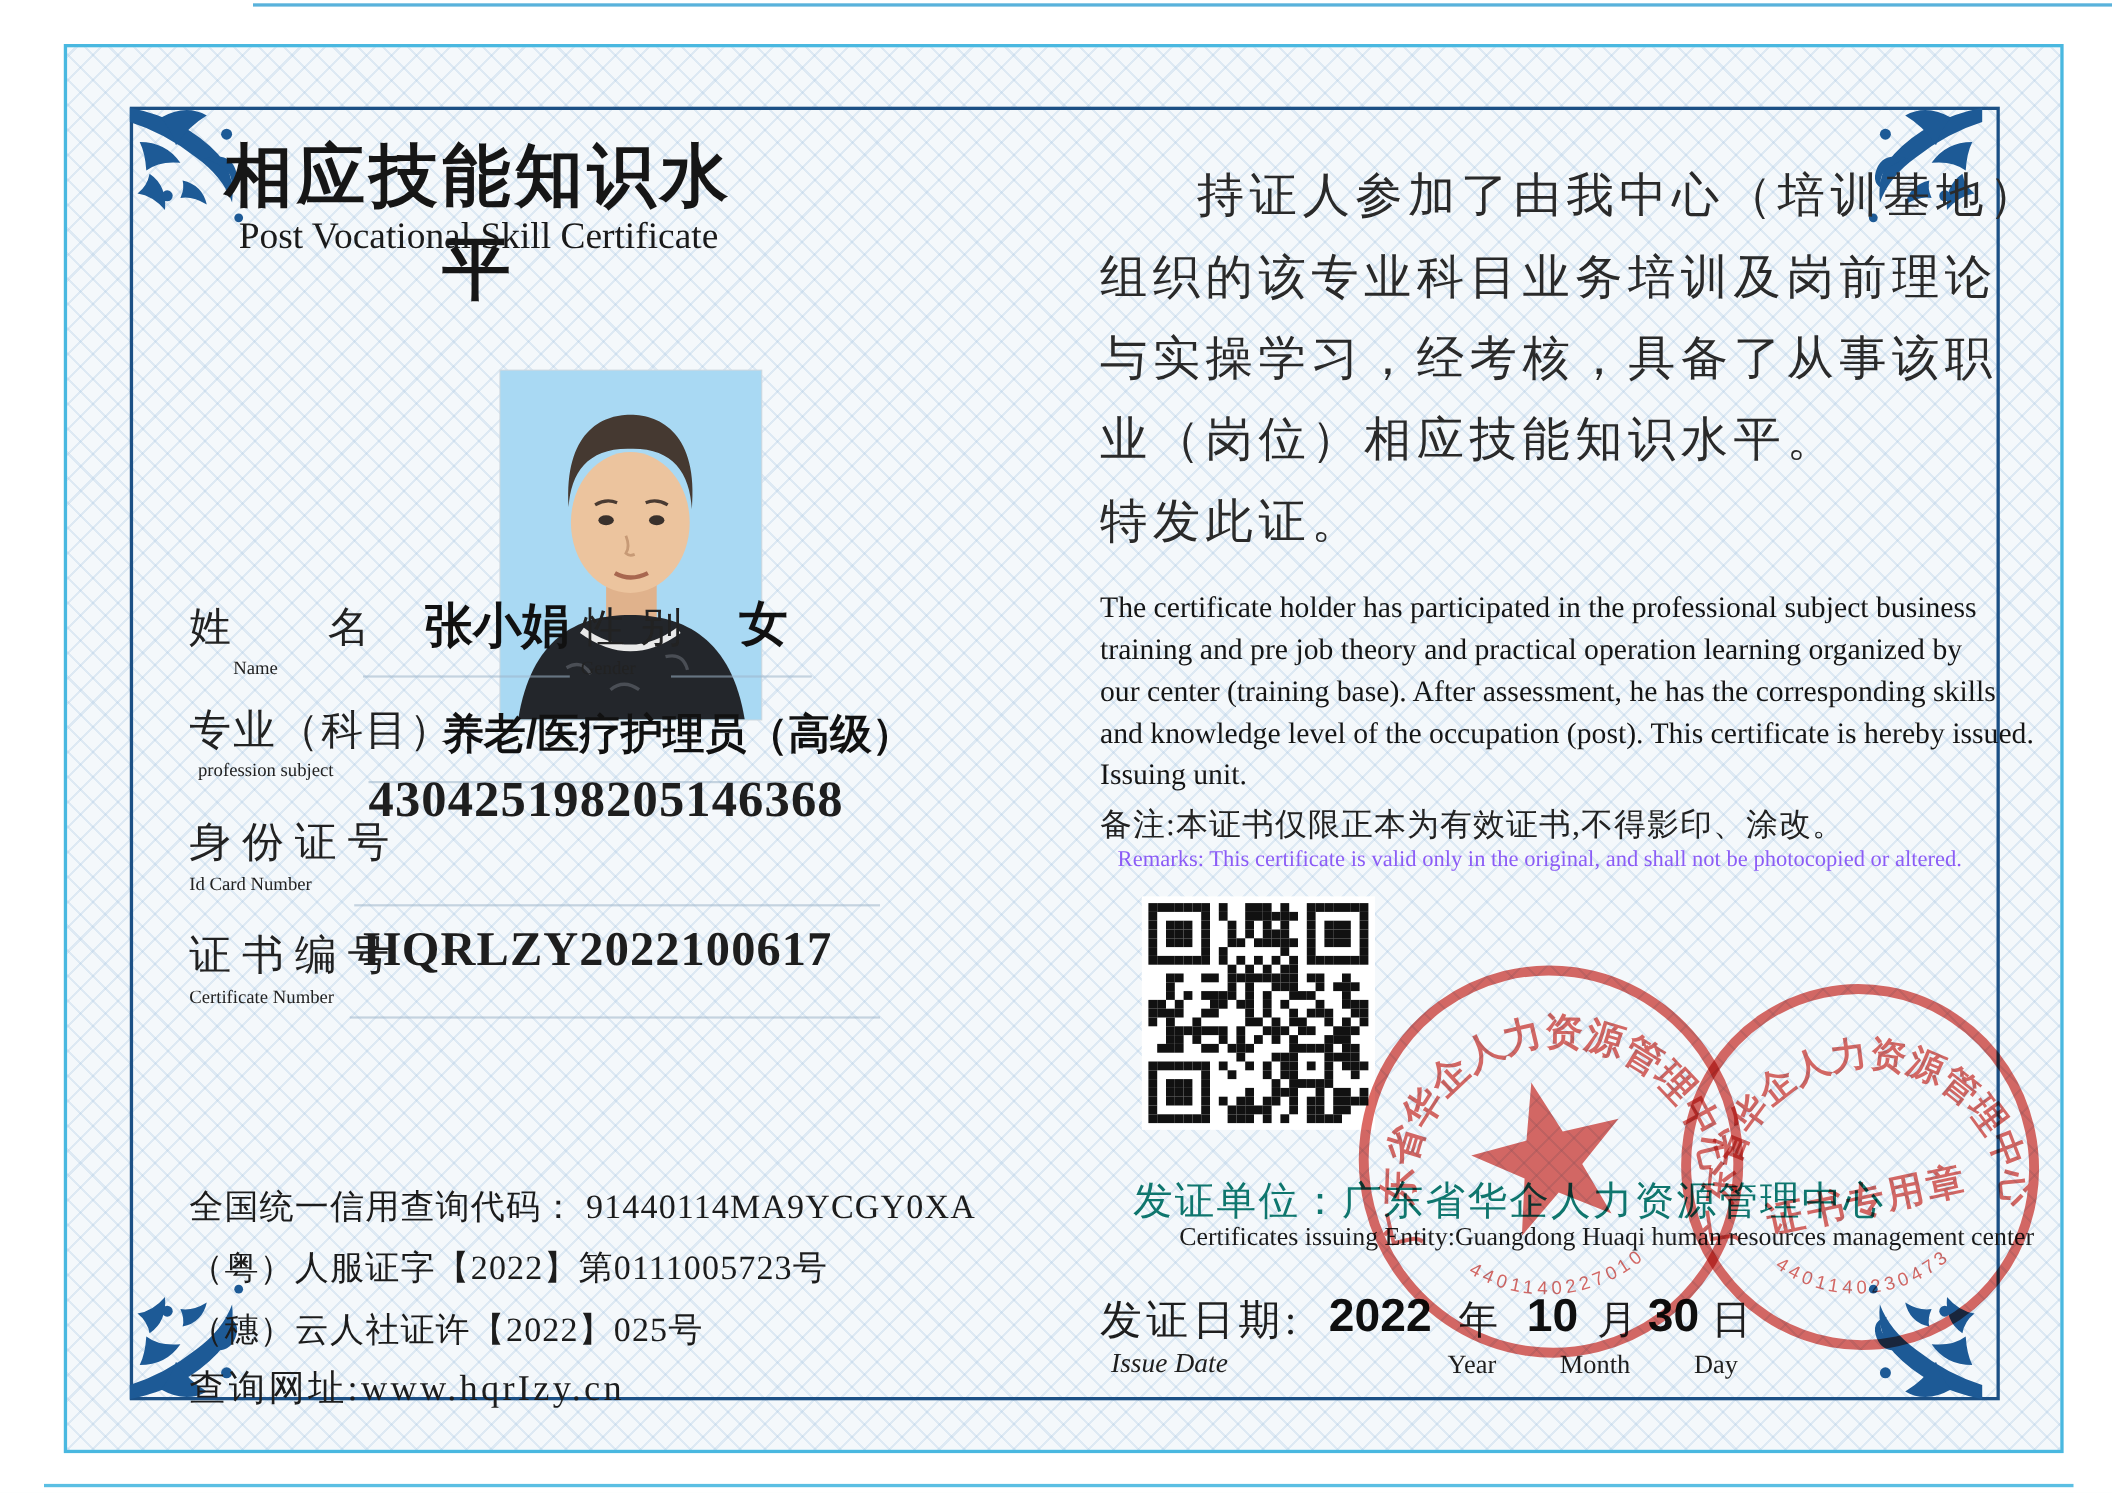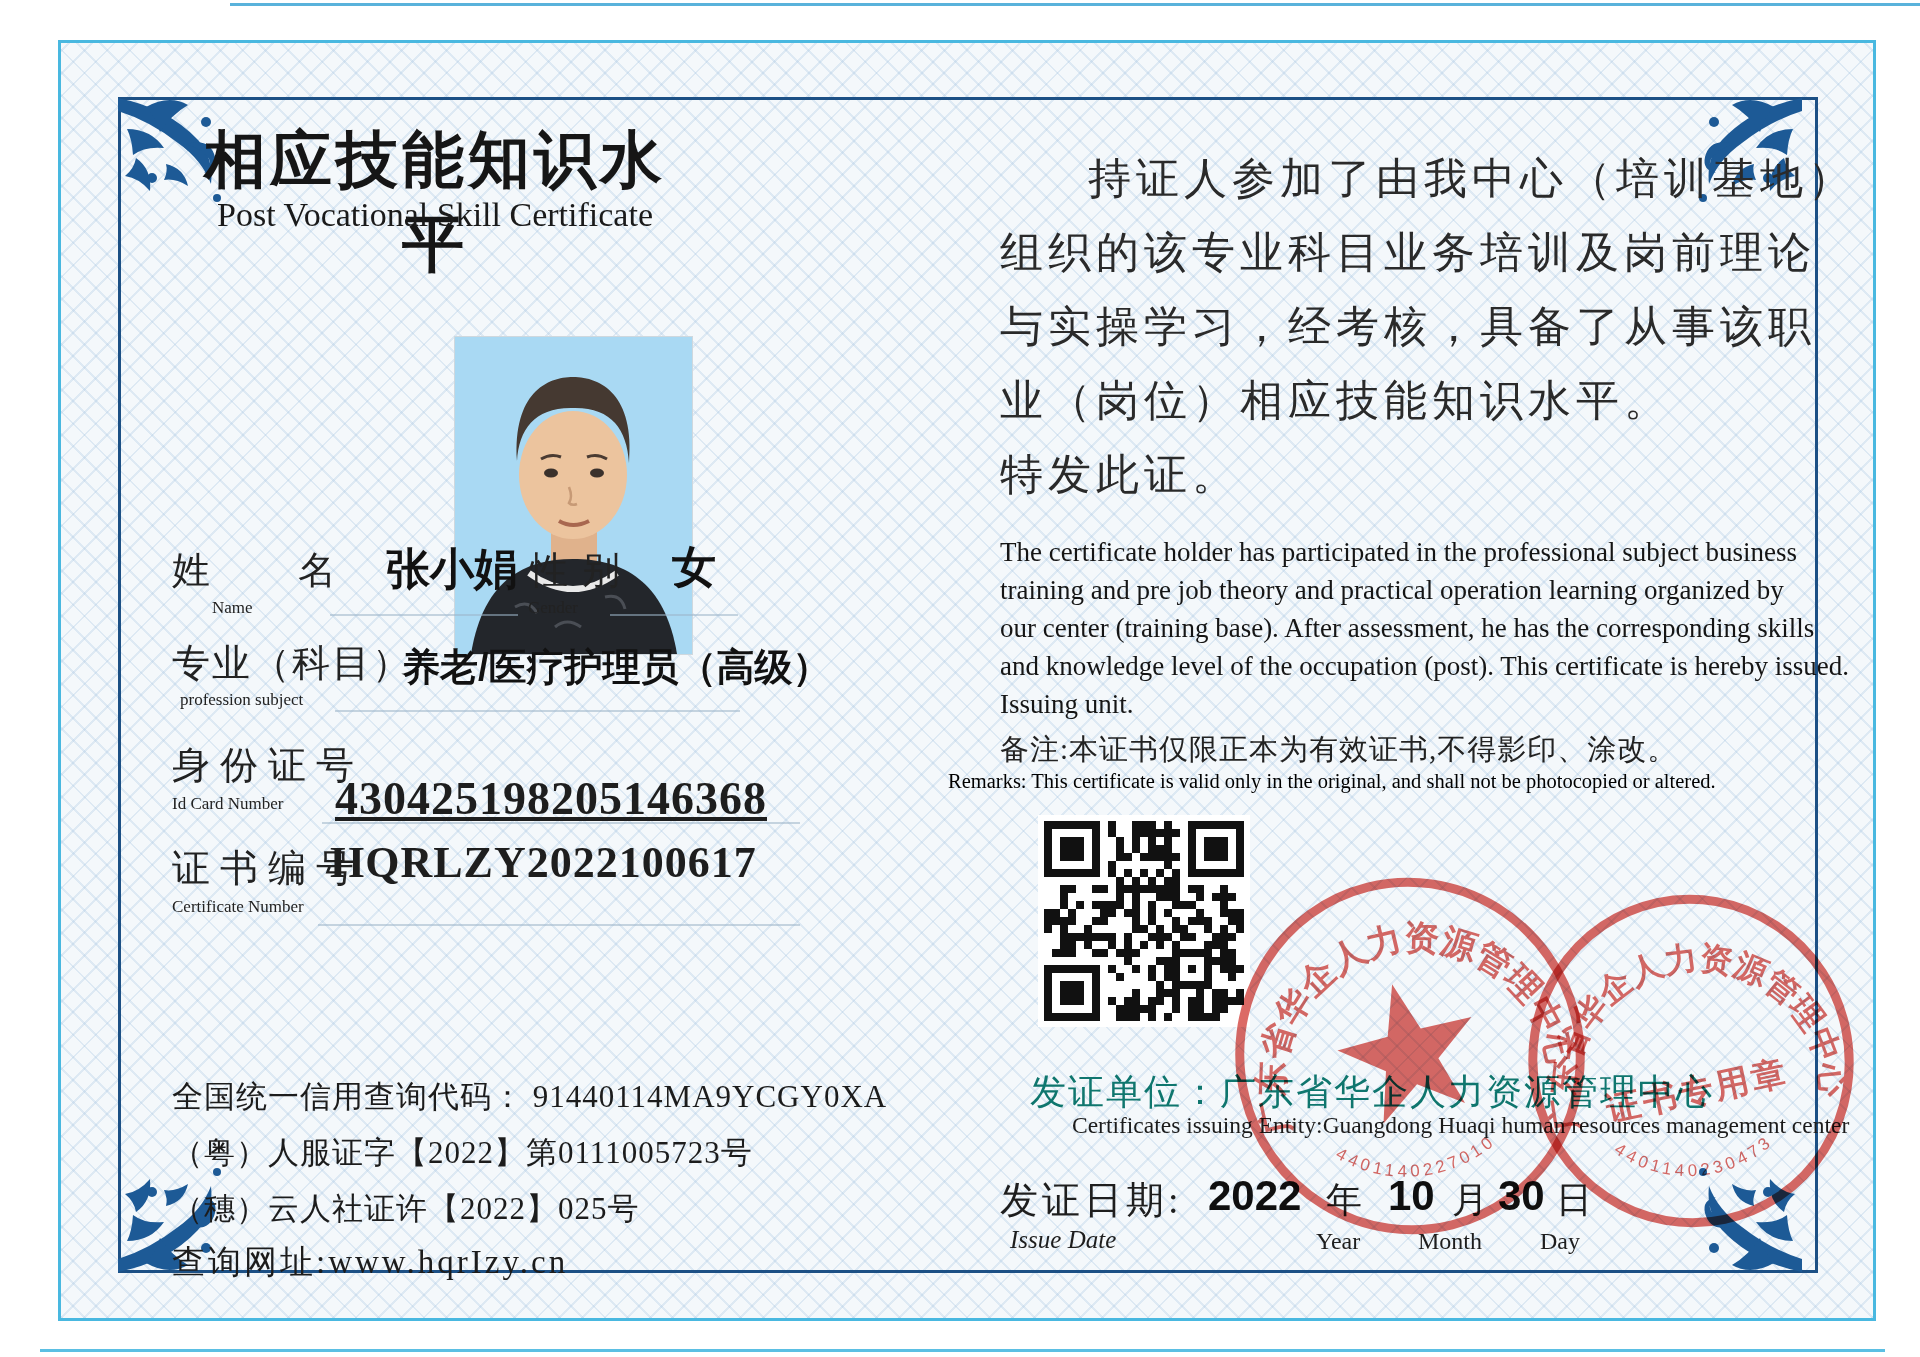--- a/index.html
+++ b/index.html
@@ -40,40 +40,40 @@
   #lab-gender-en{left:528px;top:598px;}
   #val-gender{left:628px;top:538px;font-size:44px;}
   #ul-name{left:330px;top:614px;width:188px;}
   #ul-gender{left:610px;top:614px;width:128px;}
   #lab-prof{left:172px;top:638px;letter-spacing:2px;}
   #lab-prof-en{left:180px;top:690px;}
   #val-prof{left:358px;top:642px;font-size:38px;}
   #ul-prof{left:335px;top:710px;width:405px;}
   #lab-id{left:172px;top:740px;letter-spacing:10px;}
   #lab-id-en{left:172px;top:794px;}
-  #val-id{left:335px;top:772px;font-size:46px;font-family:"Liberation Serif","DejaVu Serif",serif;font-weight:bold;letter-spacing:1px;text-decoration:underline;}
+  #val-id{left:335px;top:700px;font-size:46px;font-family:"Liberation Serif","DejaVu Serif",serif;font-weight:bold;letter-spacing:1px;}
   #ul-id{left:322px;top:822px;width:478px;}
   #lab-cert{left:172px;top:843px;letter-spacing:10px;}
   #lab-cert-en{left:172px;top:897px;}
   #val-cert{left:330px;top:837px;font-size:44px;font-family:"Liberation Serif","DejaVu Serif",serif;font-weight:bold;letter-spacing:1px;}
   #ul-cert{left:318px;top:924px;width:482px;}
   
   .fl{left:172px;font-size:31px;letter-spacing:1px;color:#1c1c1c;white-space:nowrap;}
   #fl-credit{top:1076px;}
   #fl-yue{top:1132px;}
   #fl-sui{top:1188px;}
   #fl-site{top:1240px;font-size:33px;letter-spacing:3px;}
   
   .cnline{white-space:nowrap;font-size:43px;letter-spacing:5px;color:#2a2a2a;}
   #para-cn{left:1000px;top:142px;line-height:74px;}
   #para-cn .indent{text-indent:88px;}
   .enline{white-space:nowrap;font-size:27px;color:#151515;}
   #para-en{left:1000px;top:533px;line-height:38px;}
   #remarks-cn{left:1000px;top:730px;font-size:29px;letter-spacing:1px;color:#222;}
-  #remarks-en{left:948px;top:770px;font-size:20.5px;color:#000000;}
+  #remarks-en{left:1016px;top:770px;font-size:20.5px;color:#8b5cf6;}
   #qr-box{left:1038px;top:815px;width:212px;height:212px;background:#fff;padding:0;}
   #issuer-line{left:1030px;top:1068px;font-size:36px;letter-spacing:2px;color:#0f766e;white-space:nowrap;}
   #issuer-en{left:1032px;top:1112px;font-size:23.5px;white-space:nowrap;color:#1b1b1b;margin-left:40px;}
   #date-label{left:1000px;top:1175px;font-size:38px;letter-spacing:4px;}
   #date-label-en{left:1010px;top:1226px;font-size:25px;font-style:italic;}
   .dnum{font-family:"Liberation Sans","DejaVu Sans",sans-serif;font-weight:bold;font-size:42px;color:#0f0f0f;top:1172px;}
   .dunit{font-size:36px;top:1176px;}
   .dlab{font-size:24px;top:1228px;}
   #d-year{left:1208px;} #d-year-u{left:1326px;} #d-year-en{left:1316px;}
   #d-month{left:1388px;} #d-month-u{left:1452px;} #d-month-en{left:1418px;}

